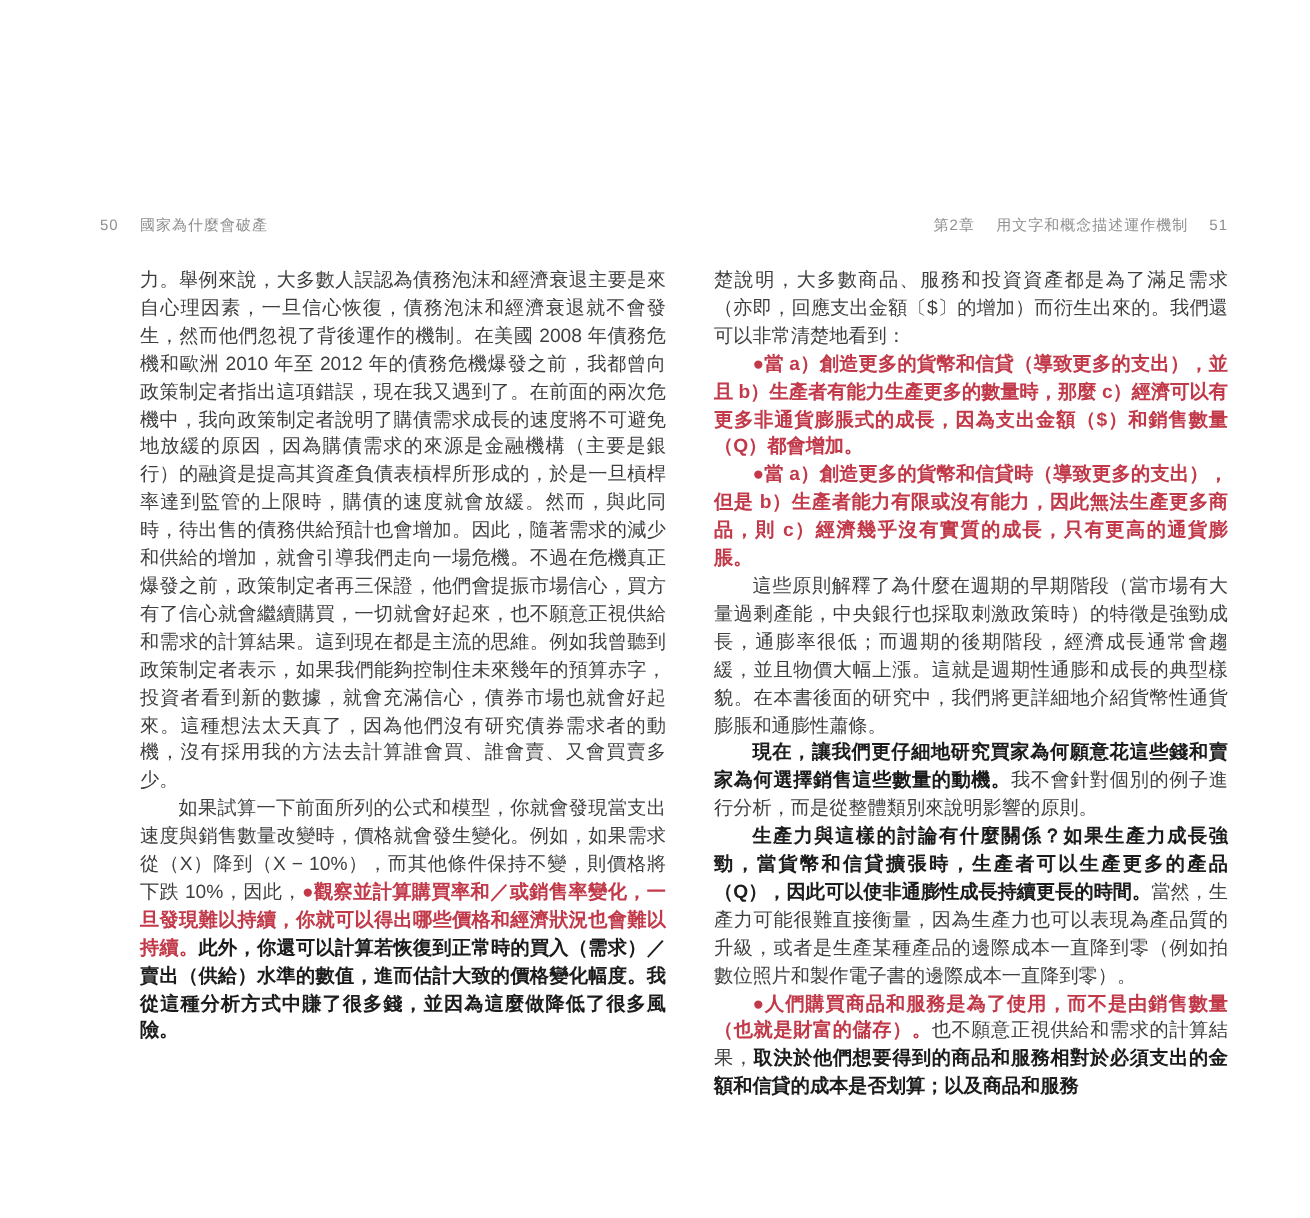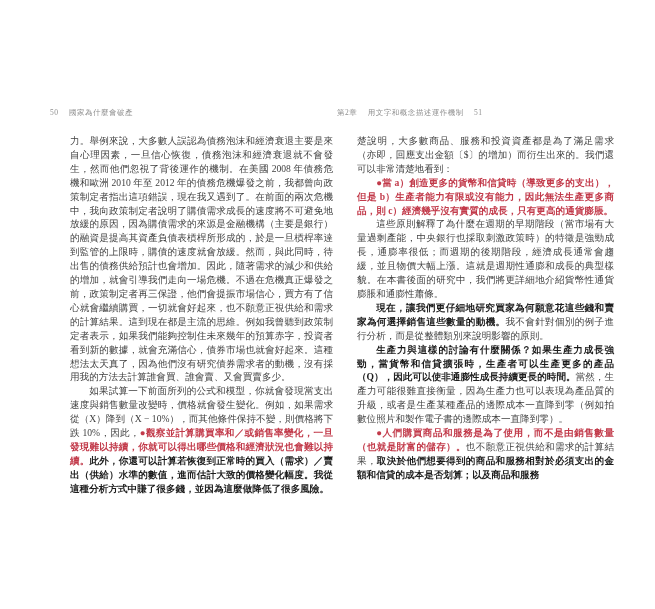--- a/index.html
+++ b/index.html
@@ -2,37 +2,37 @@
 <html><head>
 <meta charset="utf-8">
 <style>
   html, body { margin: 0; padding: 0; background: #ffffff; }
   .canvas {
     position: relative;
     width: 655px;
     height: 609px;
     background: #ffffff;
     overflow: hidden;
-    font-family: Liberation Serif, serif;
+    font-family: Liberation Sans, sans-serif;
   }
   .page {
     position: absolute;
     top: 108px;
   }
   .page-left  { left: 50px;  width: 283px; }
   .page-right { left: 337px; width: 277px; }
   .page-header {
     font-size: 7.5px;
     color: #8f8f8f;
     letter-spacing: 0.5px;
     height: 12px;
     margin-bottom: 14px;
     white-space: nowrap;
   }
-  .page-header.right { text-align: left; }
+  .page-header.right { text-align: right; }
   .hdr-num { color: #8f8f8f; }
   .hdr-title { margin-left: 8px; }
   .hdr-title-r { margin-right: 8px; margin-left: 8px; }
   .textblock {
     font-size: 9.6px;
     line-height: 13.9px;
     color: #3f3f3f;
     text-align: justify;
     margin-left: 20px;
   }
@@ -59,20 +59,21 @@
   </div>
 
   <div class="page page-right">
     <div class="page-header right">
       <span class="hdr-num">第2章</span>
       <span class="hdr-title-r">用文字和概念描述運作機制</span>
       <span class="hdr-num">51</span>
     </div>
     <div class="textblock">
         <p class="para"><span class="seg-normal">楚說明，大多數商品、服務和投資資產都是為了滿足需求（亦即，回應支出金額〔$〕的增加）而衍生出來的。我們還可以非常清楚地看到：</span></p>
+        <p class="para indent"><span class="seg-red">●當 a）創造更多的貨幣和信貸（導致更多的支出），並且 b）生產者有能力生產更多的數量時，那麼 c）經濟可以有更多非通貨膨脹式的成長，因為支出金額（$）和銷售數量（Q）都會增加。</span></p>
         <p class="para indent"><span class="seg-red">●當 a）創造更多的貨幣和信貸時（導致更多的支出），但是 b）生產者能力有限或沒有能力，因此無法生產更多商品，則 c）經濟幾乎沒有實質的成長，只有更高的通貨膨脹。</span></p>
         <p class="para indent"><span class="seg-normal">這些原則解釋了為什麼在週期的早期階段（當市場有大量過剩產能，中央銀行也採取刺激政策時）的特徵是強勁成長，通膨率很低；而週期的後期階段，經濟成長通常會趨緩，並且物價大幅上漲。這就是週期性通膨和成長的典型樣貌。在本書後面的研究中，我們將更詳細地介紹貨幣性通貨膨脹和通膨性蕭條。</span></p>
         <p class="para indent"><span class="seg-bold">現在，讓我們更仔細地研究買家為何願意花這些錢和賣家為何選擇銷售這些數量的動機。</span><span class="seg-normal">我不會針對個別的例子進行分析，而是從整體類別來說明影響的原則。</span></p>
         <p class="para indent"><span class="seg-bold">生產力與這樣的討論有什麼關係？如果生產力成長強勁，當貨幣和信貸擴張時，生產者可以生產更多的產品（Q），因此可以使非通膨性成長持續更長的時間。</span><span class="seg-normal">當然，生產力可能很難直接衡量，因為生產力也可以表現為產品質的升級，或者是生產某種產品的邊際成本一直降到零（例如拍數位照片和製作電子書的邊際成本一直降到零）。</span></p>
         <p class="para indent"><span class="seg-red">●人們購買商品和服務是為了使用，而不是由銷售數量（也就是財富的儲存）。</span><span class="seg-normal">也不願意正視供給和需求的計算結果，</span><span class="seg-bold">取決於他們想要得到的商品和服務相對於必須支出的金額和信貸的成本是否划算；以及商品和服務</span></p>
       </div>
   </div>
 
 </div>
 

